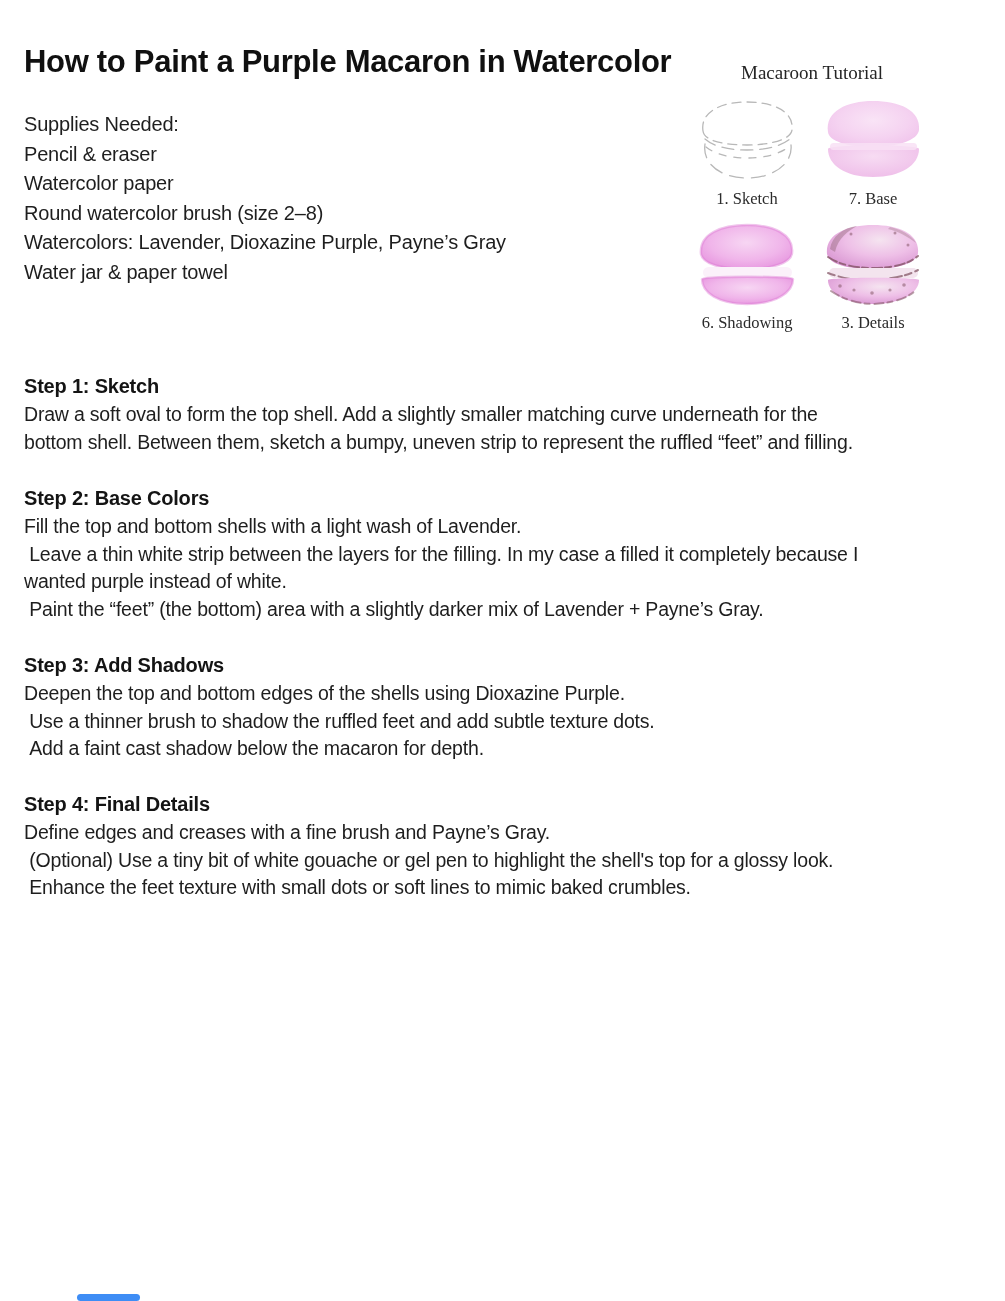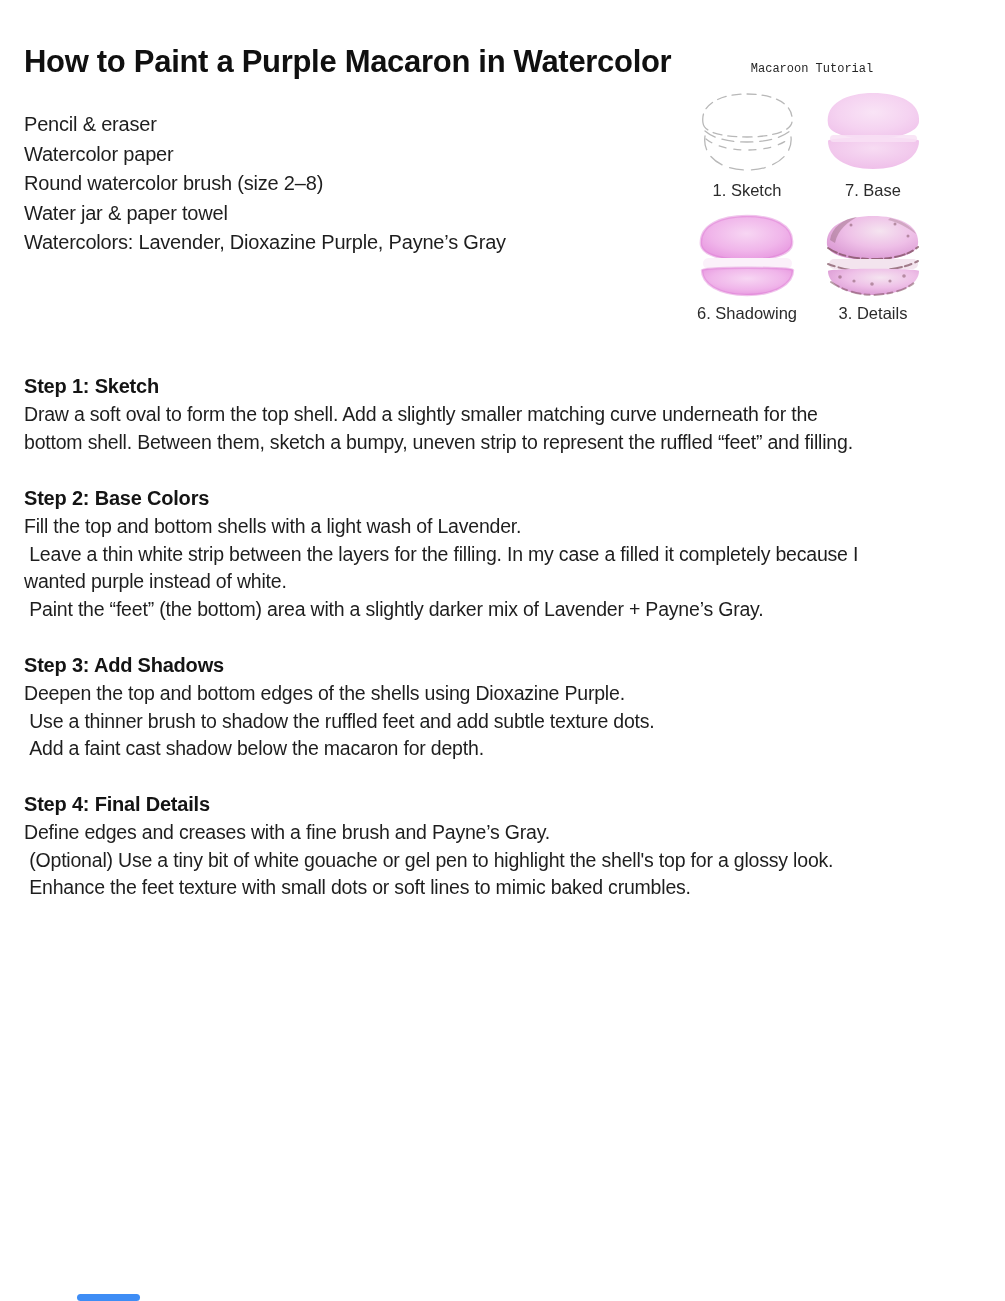--- a/index.html
+++ b/index.html
@@ -20,33 +20,33 @@
   .supplies {
     position: absolute; left: 24px; top: 110px;
     font-size: 20px; line-height: 29.5px; letter-spacing: -0.2px;
     color: #1e1e1e;
   }
   .figure {
     position: absolute; left: 688px; top: 62px; width: 248px;
   }
   .figure-caption {
     text-align: center;
-    font-family: Liberation Mono, monospace;
-    font-size: 12px; color: #252525;
+    font-family: Liberation Serif, serif;
+    font-size: 19px; color: #252525;
   }
   .figure-grid {
     display: grid;
     grid-template-columns: 118px 118px;
     column-gap: 8px; row-gap: 12px;
     margin-top: 13px;
   }
   .fig-cell { text-align: center; }
   .fig-cell svg { display: block; margin: 0 auto; }
   .cell-label {
-    font-family: Liberation Sans, sans-serif;
+    font-family: Liberation Serif, serif;
     font-size: 16.5px; color: #2b2b2b;
     margin-top: 4px; white-space: nowrap;
   }
   .step {
     position: absolute; left: 24px; width: 985px;
   }
   .step h2 {
     margin: 0 0 3px 0;
     font-size: 20px; font-weight: 700; line-height: 24px;
     letter-spacing: -0.2px; color: #141414;
@@ -69,25 +69,26 @@
   }
 </style>
 </head>
 <body>
 
 <div>
 
   <h1 class="page-title">How to Paint a Purple Macaron in Watercolor</h1>
 
   <div class="supplies">
+    <div>Supplies Needed:</div>
     <div>Pencil &amp; eraser</div>
     <div>Watercolor paper</div>
     <div>Round watercolor brush (size 2–8)</div>
+    <div>Watercolors: Lavender, Dioxazine Purple, Payne’s Gray</div>
     <div>Water jar &amp; paper towel</div>
-    <div>Watercolors: Lavender, Dioxazine Purple, Payne’s Gray</div>
   </div>
 
   <figure class="figure" style="margin:0">
     <div class="figure-caption">Macaroon Tutorial</div>
     <div class="figure-grid">
 
       <div class="fig-cell">
         <svg width="106" height="88" viewBox="0 0 106 88">
           <g fill="none" stroke="#b8b8b8" stroke-width="1.3" stroke-linecap="round">
             <path d="M9,34 C6,15 27,5 53,5 C79,5 100,14 98,33 C97,42 78,48 53,48 C27,48 10,43 9,34 Z" stroke-dasharray="9 6"></path>

